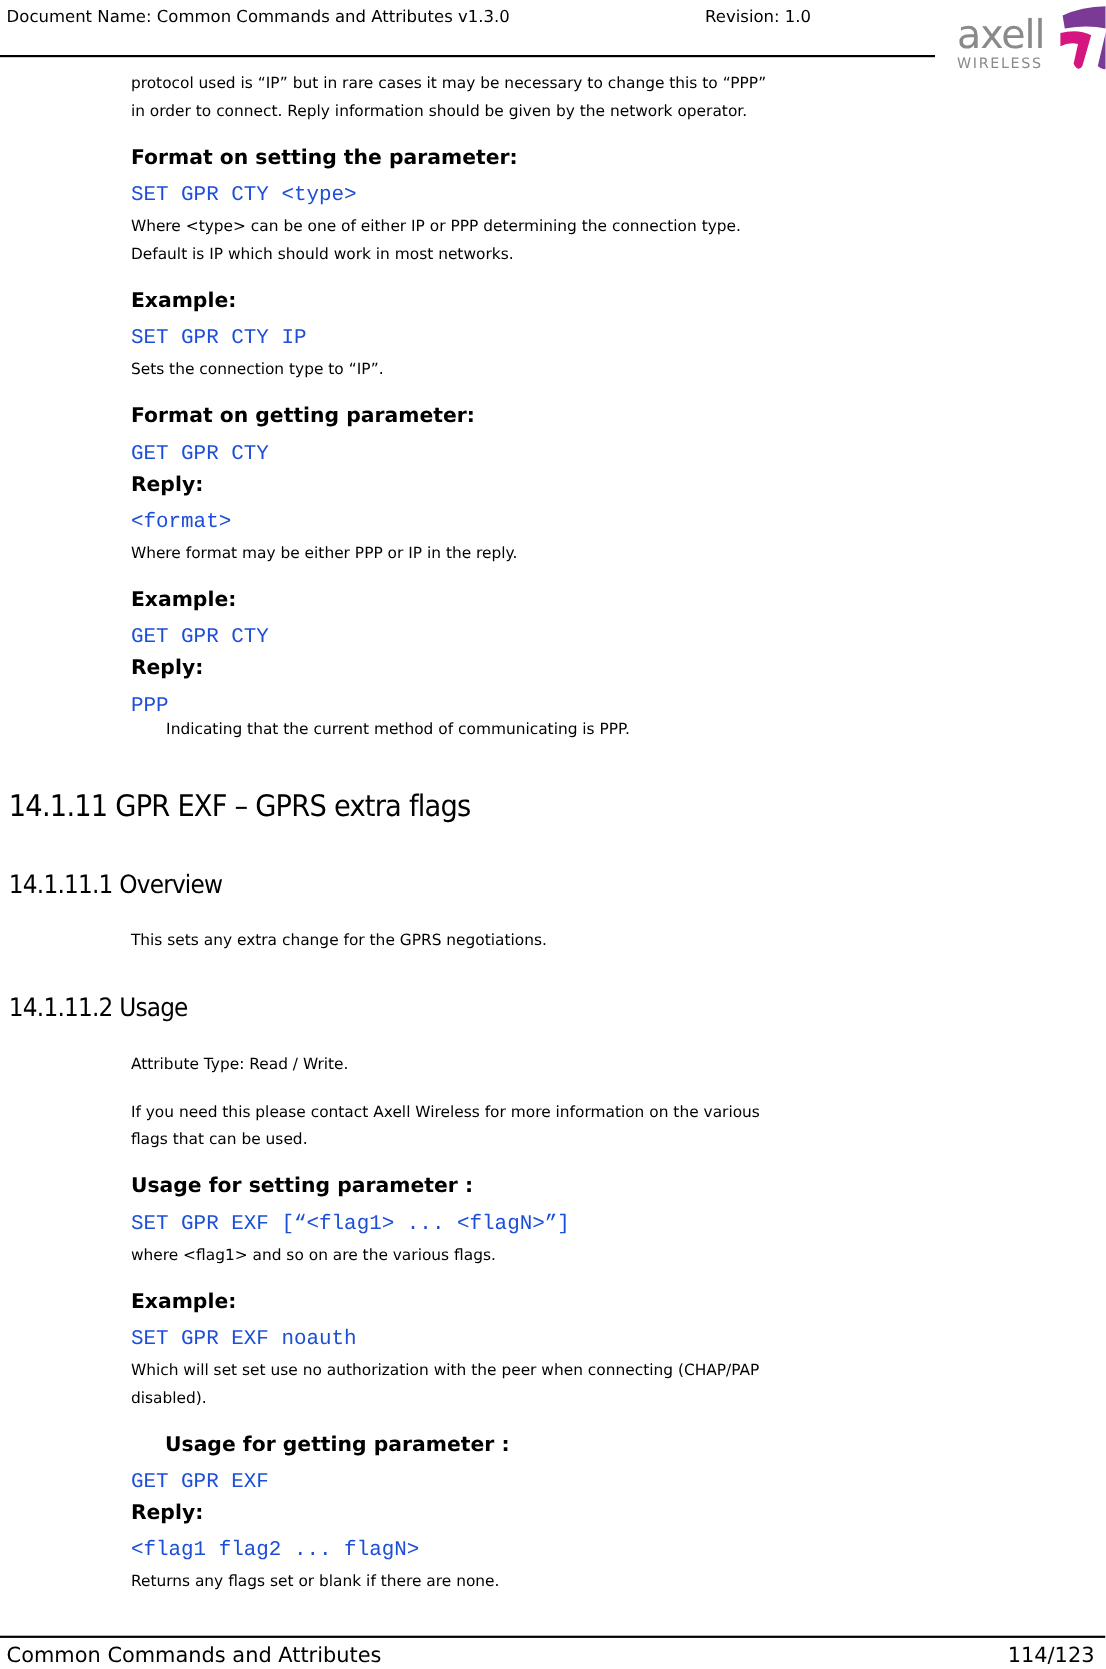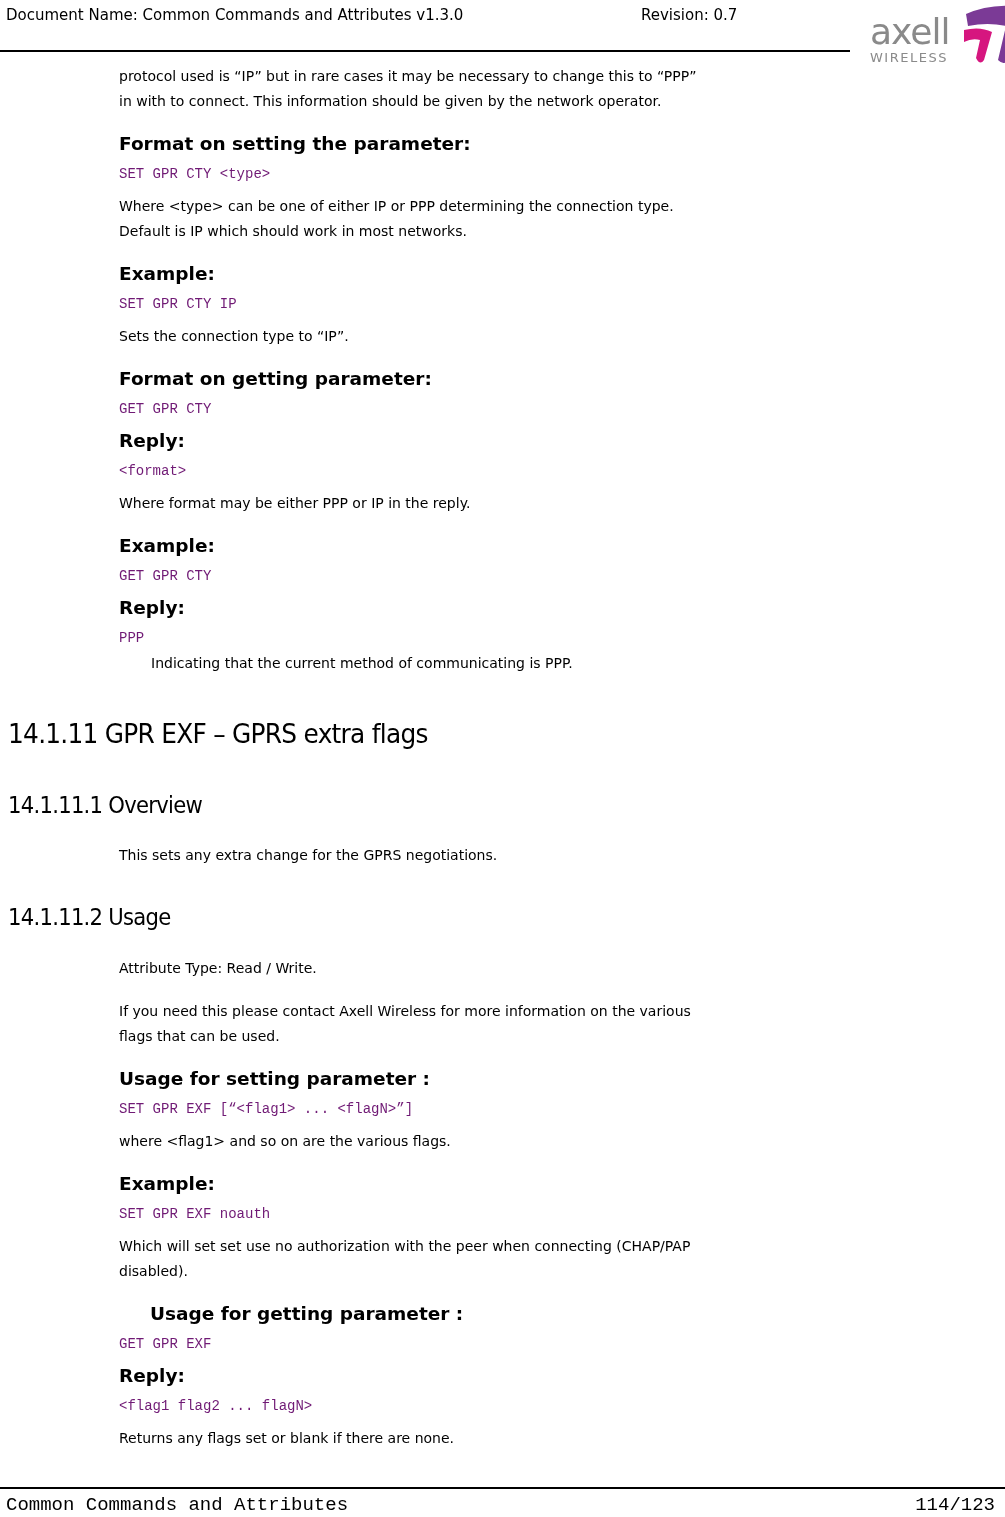--- a/index.html
+++ b/index.html
@@ -3,44 +3,44 @@
 <meta charset="utf-8">
 <style>
   html, body { margin:0; padding:0; background:#ffffff; }
   body { width:1005px; height:1517px; position:relative; overflow:hidden; color:#000; font-family:"DejaVu Sans", "Liberation Sans", sans-serif; }
   .abs { position:absolute; white-space:nowrap; }
   .hdr { font-family:"DejaVu Sans", sans-serif; font-size:15px; top:6px; }
   .rule-top { position:absolute; left:0; top:50px; width:850px; height:2px; background:#000; }
   .rule-bot { position:absolute; left:0; top:1487px; width:1005px; height:2px; background:#000; }
   .body-text { font-size:14px; line-height:25px; left:119px; }
   .bold { font-weight:bold; font-size:18.5px; left:119px;text-align:right; }
-  .code { font-family:"Liberation Mono", "DejaVu Sans Mono", monospace; font-size:14px; color:#701a75; left:119px; }
+  .code { font-family:"Liberation Mono", "DejaVu Sans Mono", monospace; font-size:19px; color:#1d4ed8; left:119px; }
   .h3 { font-family:"DejaVu Sans", sans-serif; font-size:27px; left:8px; letter-spacing:-0.8px; transform:scaleX(0.92); transform-origin:left; }
   .h4 { font-family:"DejaVu Sans", sans-serif; font-size:23px; left:8px; letter-spacing:-0.8px; transform:scaleX(0.92); transform-origin:left; }
-  .foot { font-size:19px; top:1494px;font-family:Liberation Mono, monospace; }
+  .foot { font-size:19px; top:1494px; }
   .logo { position:absolute; left:868px; top:0; width:157px; height:68px; }
 </style>
 </head>
 <body>
 
 <div class="abs hdr" style="left:6px;">Document Name: Common Commands and Attributes v1.3.0</div>
-<div class="abs hdr" style="left:641px;">Revision: 0.7</div>
+<div class="abs hdr" style="left:641px;">Revision: 1.0</div>
 <div class="rule-top"></div>
 
 <div class="logo">
   <svg width="157" height="68" viewBox="0 0 157 68">
     <text x="2" y="44" font-family="DejaVu Sans, sans-serif" font-size="36" fill="#8a8a8a" letter-spacing="-1">axell</text>
     <text x="2" y="62" font-family="DejaVu Sans, sans-serif" font-size="13" fill="#8a8a8a" letter-spacing="1.5">WIRELESS</text>
     <path d="M98 14 Q120 4 150 6 Q156 8 152 18 L140 60 Q136 66 130 60 L138 26 Q120 22 100 26 Z" fill="#7b3a96"></path>
     <path d="M96 30 Q112 26 124 32 L116 60 Q112 66 108 58 L112 40 Q104 38 96 42 Z" fill="#d6167f"></path>
   </svg>
 </div>
 
 <div class="abs body-text" style="top:64px;">protocol used is “IP” but in rare cases it may be necessary to change this to “PPP”</div>
-<div class="abs body-text" style="top:89px;">in with to connect. This information should be given by the network operator.</div>
+<div class="abs body-text" style="top:89px;">in order to connect. Reply information should be given by the network operator.</div>
 
 <div class="abs bold" style="top:133px;">Format on setting the parameter:</div>
 <div class="abs code" style="top:166px;">SET GPR CTY &lt;type&gt;</div>
 
 <div class="abs body-text" style="top:194px;">Where &lt;type&gt; can be one of either IP or PPP determining the connection type.</div>
 <div class="abs body-text" style="top:219px;">Default is IP which should work in most networks.</div>
 
 <div class="abs bold" style="top:263px;">Example:</div>
 <div class="abs code" style="top:296px;">SET GPR CTY IP</div>
 <div class="abs body-text" style="top:324px;">Sets the connection type to “IP”.</div>

